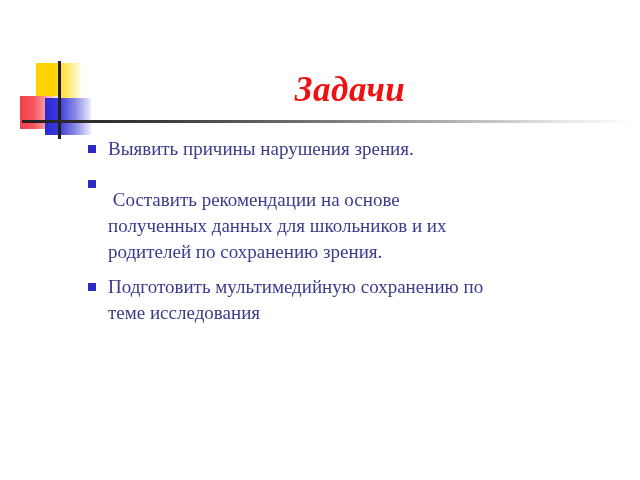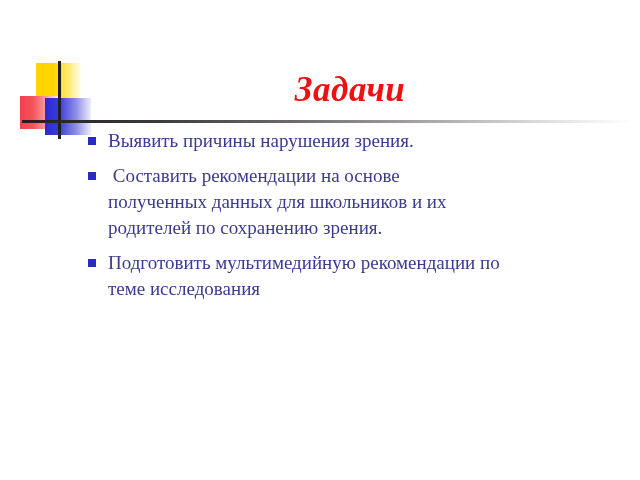--- a/index.html
+++ b/index.html
@@ -84,21 +84,21 @@
     font-style: italic;
     color: #ee1111;
     letter-spacing: 0.5px;
     white-space: nowrap;
   }
 
   
   .body {
     position: absolute;
     left: 88px;
-    top: 128px;
+    top: 136px;
     width: 470px;
   }
   .bullet-row {
     display: flex;
     align-items: flex-start;
     margin-bottom: 9px;
   }
   .bullet-mark {
     flex: 0 0 auto;
     width: 8px;
@@ -108,21 +108,21 @@
     margin-right: 12px;
   }
   .bullet-text {
     flex: 1 1 auto;
     font-family: "Liberation Serif", "DejaVu Serif", serif;
     font-size: 19px;
     line-height: 26px;
     color: #3b3b8f;
     white-space: pre-wrap;
   }
-  .bullet-text.wrap-1 { max-width: 360px; }
+  .bullet-text.wrap-1 { max-width: 360px; margin-top: 16px; }
   .bullet-text.wrap-2 { max-width: 400px; }
 </style>
 </head>
 <body>
 
 <div class="slide">
 
   <div class="logo">
     <div class="sq-yellow"></div>
     <div class="sq-red"></div>
@@ -141,17 +141,17 @@
     </div>
 
 
     <div class="bullet-row">
       <span class="bullet-mark"></span>
       <span class="bullet-text wrap-1"> Составить рекомендации на основе полученных данных для школьников и их родителей по сохранению зрения.</span>
     </div>
 
     <div class="bullet-row">
       <span class="bullet-mark"></span>
-      <span class="bullet-text wrap-2">Подготовить мультимедийную рекомендации по теме исследования</span>
+      <span class="bullet-text wrap-2">Подготовить мультимедийную сохранению по теме исследования</span>
     </div>
 
   </div>
 </div>
 
 </body></html>

